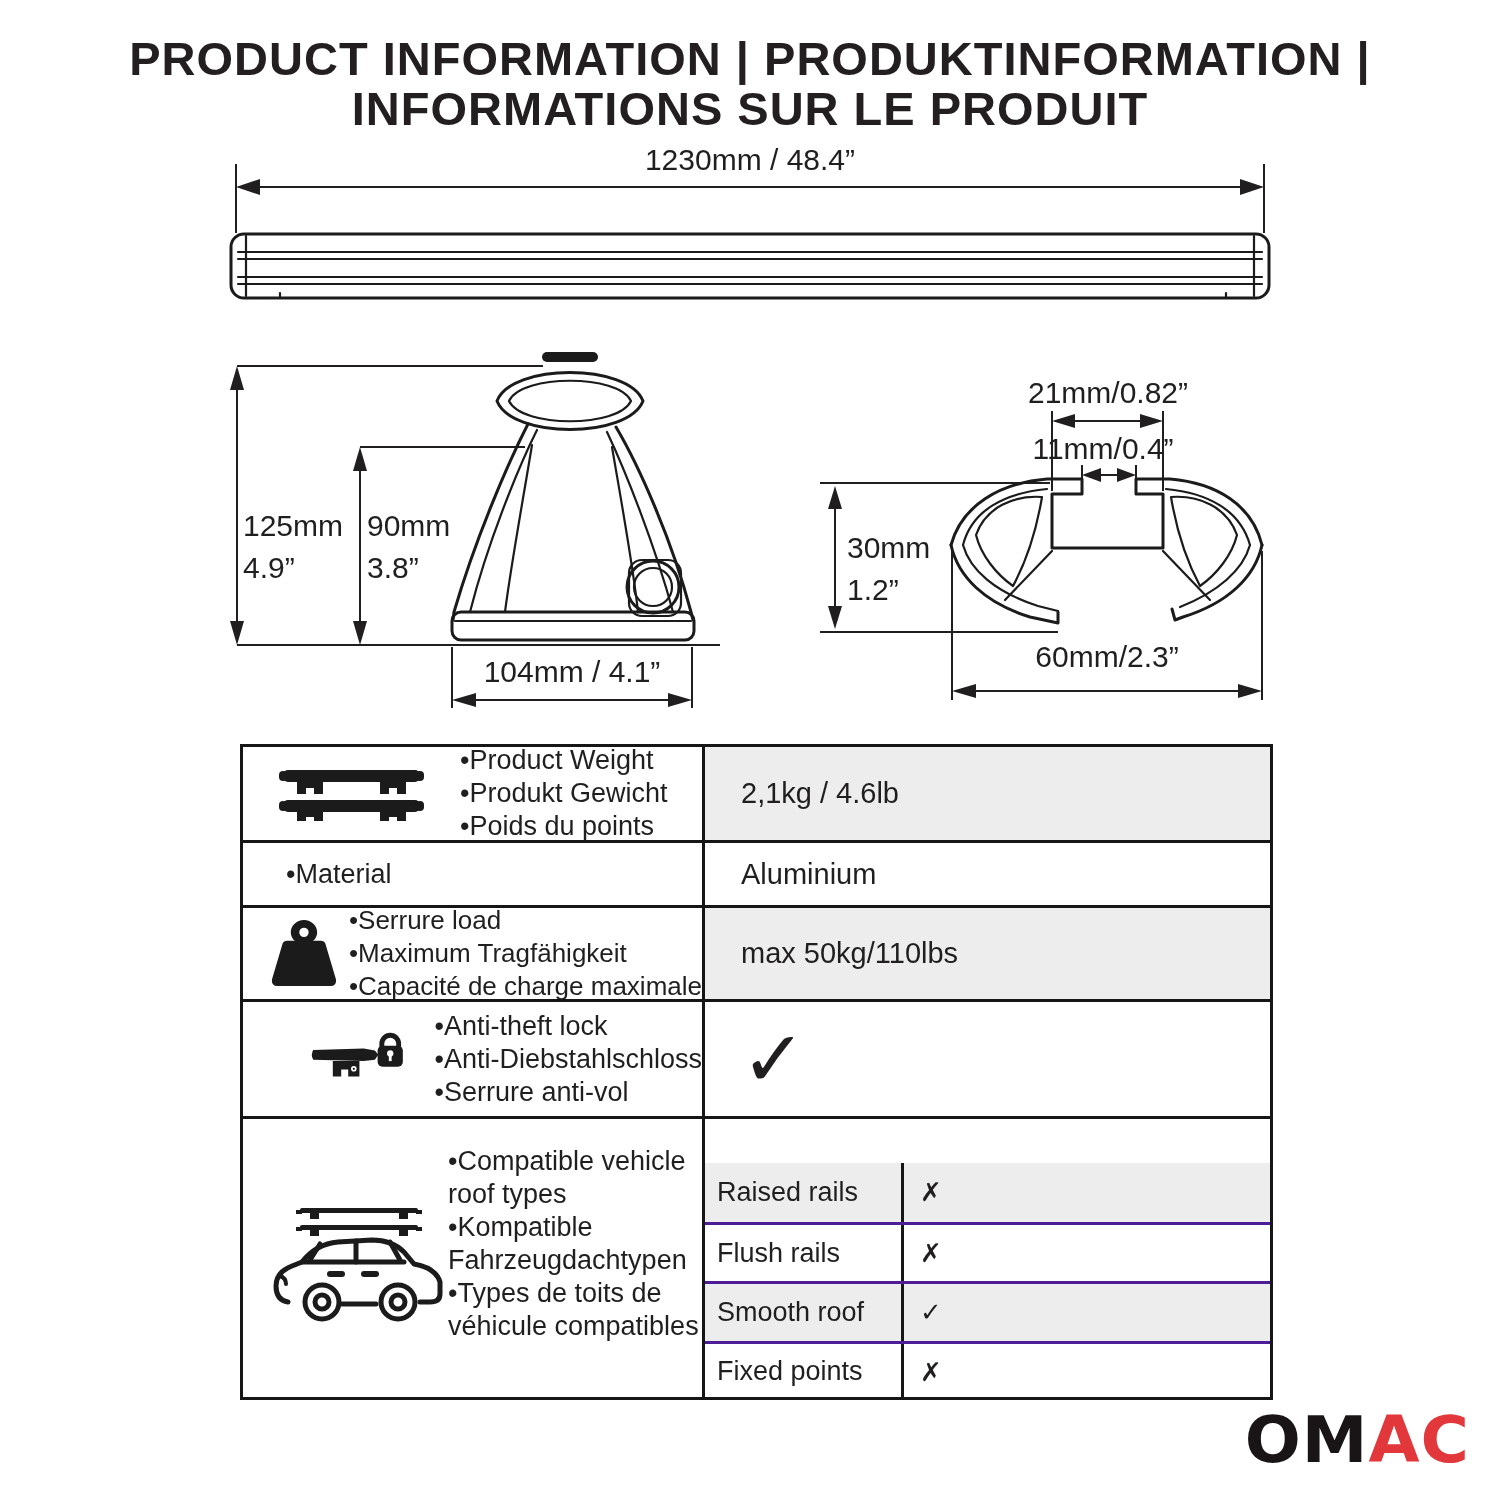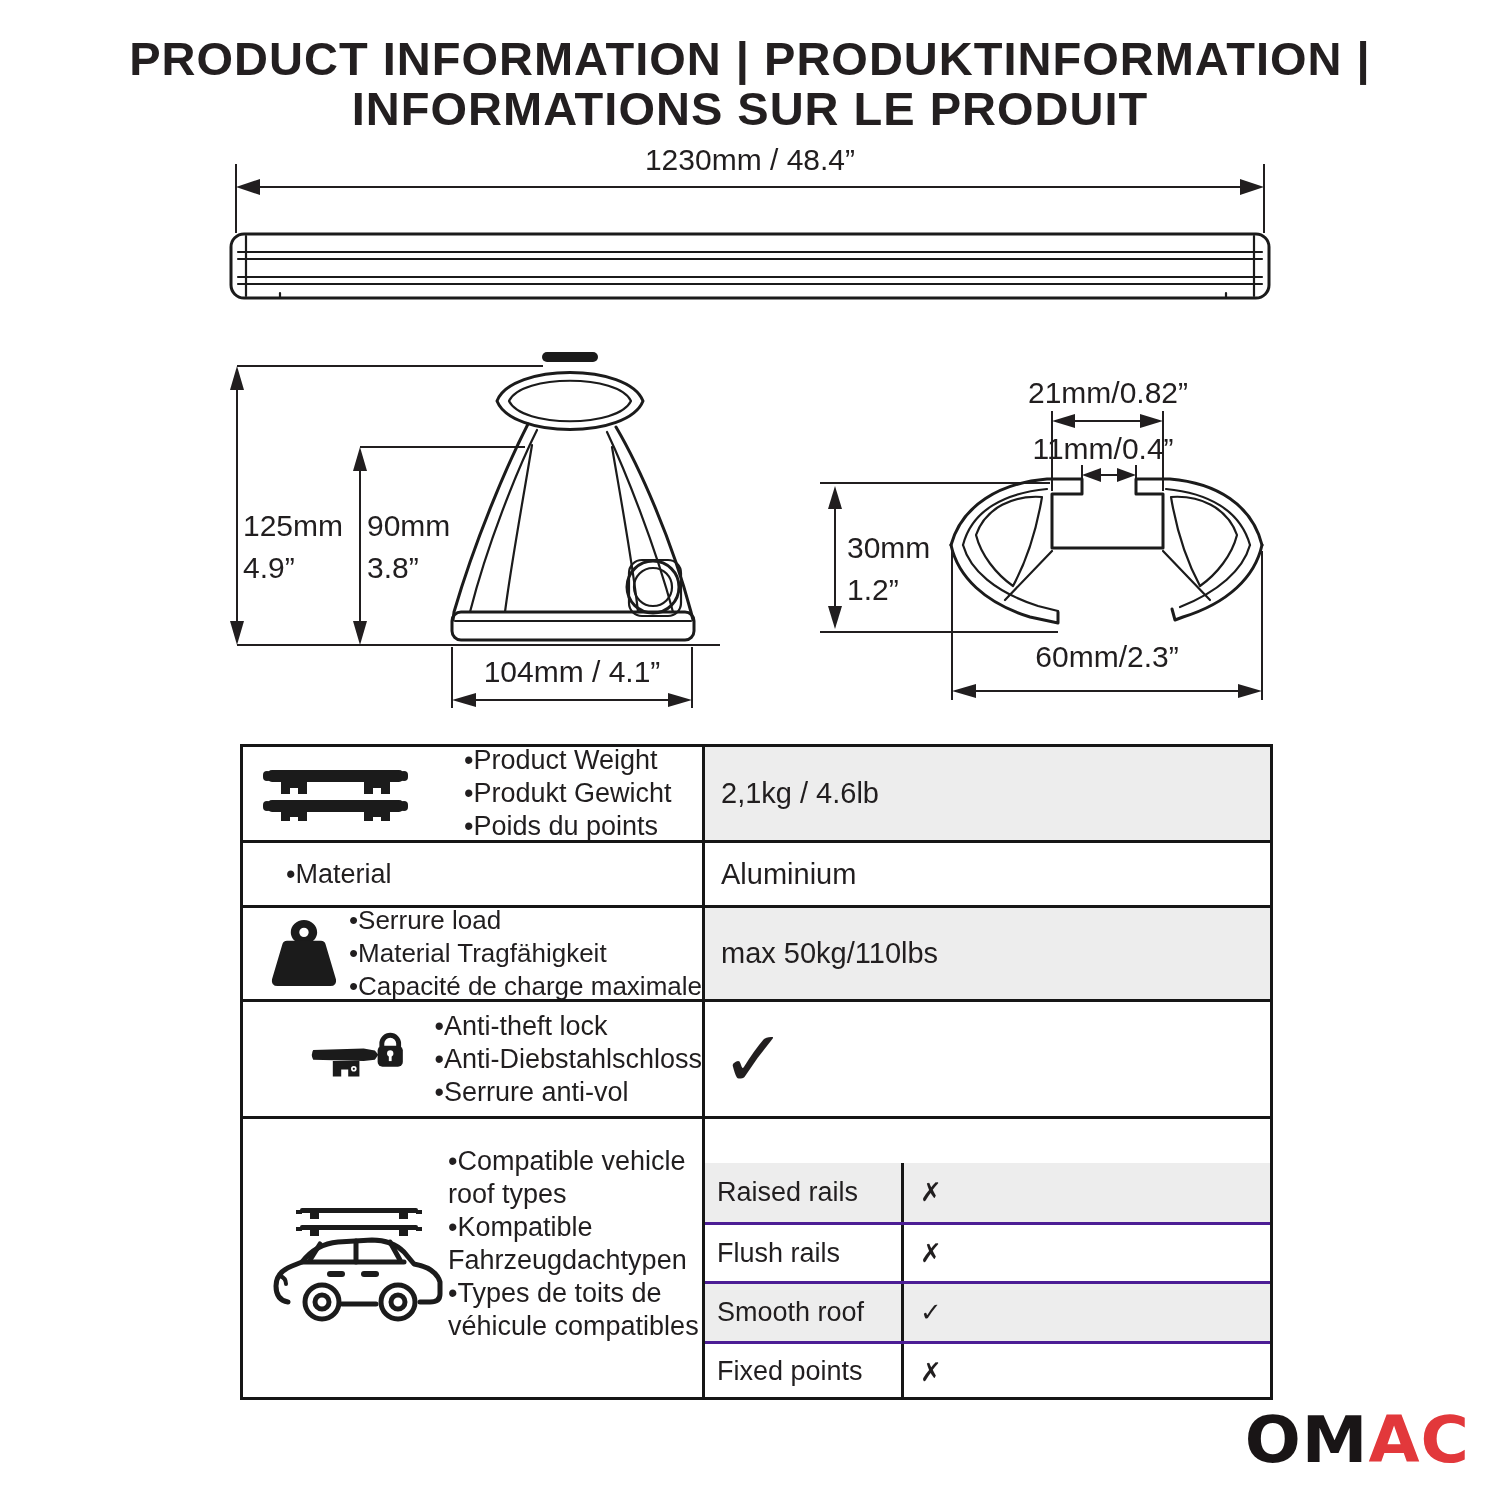--- a/index.html
+++ b/index.html
@@ -19,33 +19,33 @@
   .ah { fill:#211e1f; stroke:none; }
   .blk { fill:#1b1b1b; stroke:none; }
 
   
   .spec-table { position:absolute; left:240px; top:744px; width:1033px; height:656px;
                 border:3px solid #161616; display:flex; flex-direction:column; font-size:27px; }
   .t-row { display:flex; flex:0 0 auto; border-top:3px solid #161616; }
   .t-row:first-child { border-top:none; }
   .cell { display:flex; align-items:center; }
   .label-cell { width:462px; flex:0 0 462px; border-right:3px solid #161616; }
-  .value-cell { flex:1 1 auto; padding-left:16px; font-size:29px; }
+  .value-cell { flex:1 1 auto; padding-left:36px; font-size:29px; }
   .gray { background:#ededed; }
   .lab-lines div { line-height:33px; white-space:nowrap; }
   .mark { font-family:"DejaVu Sans", sans-serif; }
   .big-check { font-size:78px; font-weight:bold; line-height:1; }
   .sub-col { flex:1 1 auto; display:flex; flex-direction:column;margin-top:44px; }
   .sub-row { display:flex; height:71px; border-top:3px solid #4c1d95; }
   .sub-row:first-child { border-top:none; }
   .sub-label { width:199px; flex:0 0 199px; border-right:3px solid #161616; display:flex; align-items:center; padding-left:12px; }
   .sub-value { flex:1 1 auto; display:flex; align-items:center; padding-left:16px; font-size:26px; }
 
   
-  .r1 .label-cell { padding-left:20px; gap:56px; }
+  .r1 .label-cell { padding-left:36px; gap:36px; }
   .r2 .label-cell { padding-left:43px; }
   .r3 .label-cell { padding-left:28px; gap:12px; font-size:26px; }
   .r4 .label-cell { padding-left:66px; gap:26px; }
   .r5 .label-cell { flex-direction:row; align-items:flex-start; justify-content:flex-start; padding:16px 0 0 45px; }
   .r5 .car-wrap { align-self:center; margin-left:-20px; }
   .r5 .lab-lines { margin-top:10px; width:375px; }
   .r5 .lab-lines div { white-space:normal; line-height:33px; }
 
   
   .logo { position:absolute; top:1402px; right:30px; font-family:"DejaVu Sans", sans-serif;
@@ -206,21 +206,21 @@
     </div>
 
     <div class="t-row r3" style="height:94px;">
       <div class="cell label-cell">
         <svg width="70" height="72" viewBox="0 0 70 72">
           <path class="blk" d="M35,0 C27,0 21,6 21,13 C21,18 24,22 28,24 L42,24 C46,22 49,18 49,13 C49,6 43,0 35,0 Z M35,8 a5,5 0 1 1 0,10 a5,5 0 1 1 0,-10 Z" fill-rule="evenodd"></path>
           <path class="blk" d="M17,22 L53,22 Q57,22 58,26 L69,63 Q70,70 63,70 L7,70 Q0,70 1,63 L12,26 Q13,22 17,22 Z"></path>
         </svg>
         <div class="lab-lines">
           <div>•Serrure load</div>
-          <div>•Material Tragfähigkeit</div>
+          <div>•Maximum Tragfähigkeit</div>
           <div>•Capacité de charge maximale</div>
         </div>
       </div>
       <div class="cell value-cell gray">max 50kg/110lbs</div>
     </div>
 
     <div class="t-row r4" style="height:117px;">
       <div class="cell label-cell">
         <svg width="142" height="78" viewBox="0 0 142 78">
           <path class="blk" d="M6,26 L78,24 L94,27 L99,33 L94,40 L78,42 L6,40 Q2,33 6,26 Z"></path>

